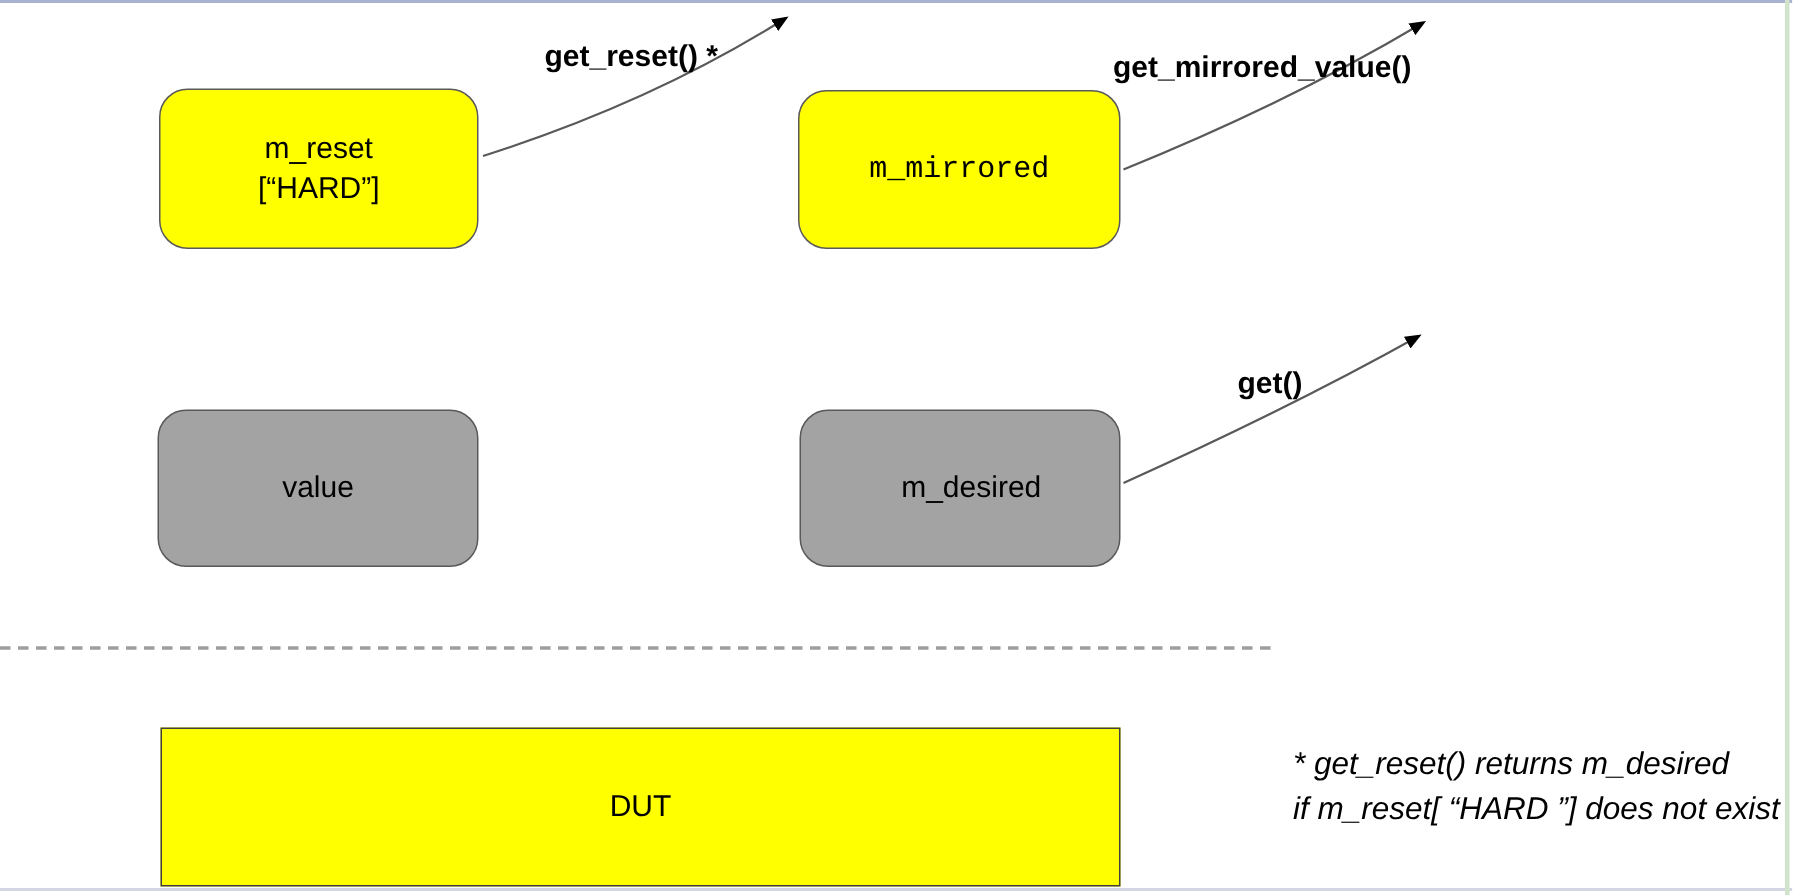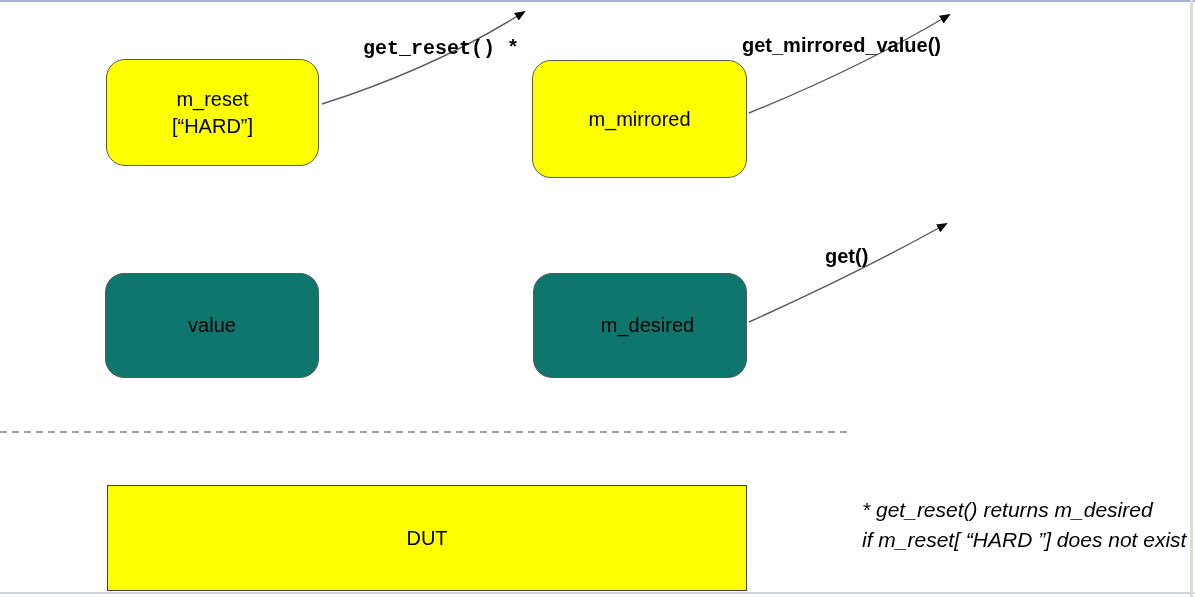--- a/index.html
+++ b/index.html
@@ -28,35 +28,35 @@
     align-items: center;
     justify-content: center;
     text-align: center;
     font-size: 20px;
     line-height: 27px;
     border: 1.5px solid #595959;
     border-radius: 19px;
     box-sizing: border-box;
   }
   .node.yellow { background: #ffff00; }
-  .node.green  { background: #0f766e; }
+  .node.green  { background: #a3a3a3; }
 
   .node-m-reset    { left: 106px; top: 59px;  width: 213px; height: 107px; }
-  .node-m-mirrored { left: 532px; top: 60px;  width: 215px; height: 118px; }
+  .node-m-mirrored { left: 532px; top: 60px;  width: 215px; height: 106px; font-family: Liberation Mono, monospace; }
   .node-value      { left: 105px; top: 273px; width: 214px; height: 105px; }
   .node-m-desired  { left: 533px; top: 273px; width: 214px; height: 105px; padding-left: 15px; }
   .node-dut        { left: 107px; top: 485px; width: 640px; height: 106px; border-radius: 0; border-color: #404040; }
 
   .arrow-label {
     position: absolute;
     font-size: 20px;
     font-weight: bold;
     white-space: nowrap;
   }
-  .label-get-reset          { left: 363px; top: 37px; font-family: Liberation Mono, monospace; }
+  .label-get-reset          { left: 363px; top: 27px; }
   .label-get-mirrored-value { left: 742px; top: 34px; text-align: right; }
   .label-get                { left: 825px; top: 245px; text-align: center; }
 
   .footnote {
     position: absolute;
     left: 862px; top: 495px;
     width: 336px;
     font-size: 21px;
     line-height: 30px;
     font-style: italic;

